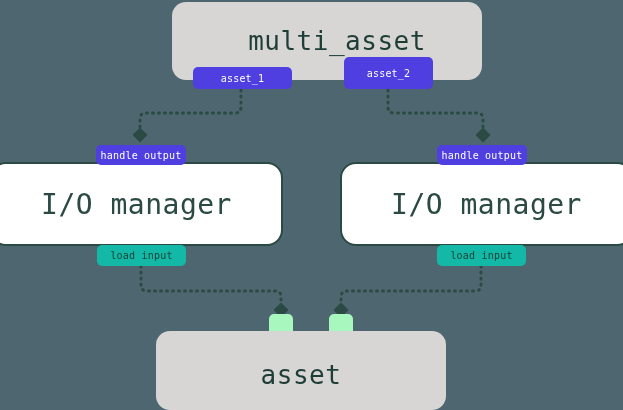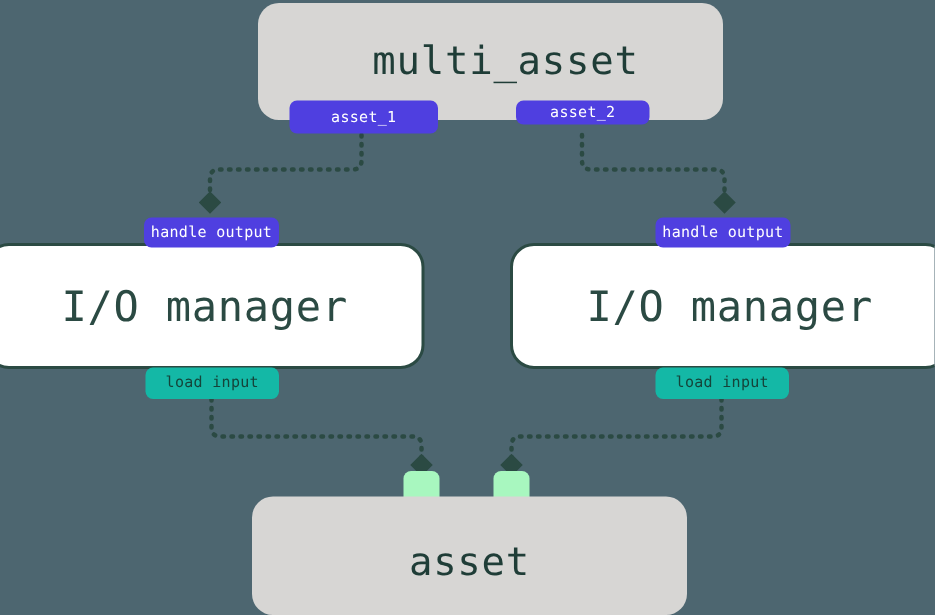--- a/index.html
+++ b/index.html
@@ -111,38 +111,38 @@
 
     <path d="M 481 266 L 481 285 Q 481 291 475 291 L 347 291 Q 341 291 341 297 L 341 310" fill="none" stroke="#2b4a43" stroke-width="3" stroke-dasharray="1 5" stroke-linecap="round" marker-end="url(#diamond)"></path>
   </svg>
 
   <div class="node-grey" style="left:172px; top:2px; width:290px; height:78px;padding-left:20px;">
     <span class="node-label">multi_asset</span>
   </div>
 
   <div class="badge badge-purple" style="left:193px; top:67px; width:99px; height:22px;">asset_1</div>
 
-  <div class="badge badge-purple" style="left:344px; top:67px; width:89px; height:16px;">asset_2</div>
+  <div class="badge badge-purple" style="left:344px; top:57px; width:89px; height:32px;">asset_2</div>
 
   <div class="node-white" style="left:-10px; top:162px; width:293px; height:84px;">
     <span class="node-label">I/O manager</span>
   </div>
 
   <div class="badge badge-purple" style="left:96px; top:145px; width:90px; height:20px;">handle output</div>
 
   <div class="badge badge-green" style="left:97px; top:245px; width:89px; height:21px;">load input</div>
 
   <div class="node-white" style="left:340px; top:162px; width:293px; height:84px;">
     <span class="node-label">I/O manager</span>
   </div>
 
   <div class="badge badge-purple" style="left:437px; top:145px; width:90px; height:20px;">handle output</div>
 
   <div class="badge badge-green" style="left:437px; top:245px; width:89px; height:21px;">load input</div>
 
   <div class="port-square" style="left:269px; top:314px; width:24px; height:24px;"></div>
   <div class="port-square" style="left:329px; top:314px; width:24px; height:24px;"></div>
 
-  <div class="node-grey" style="left:168px; top:331px; width:290px; height:79px;">
+  <div class="node-grey" style="left:156px; top:331px; width:290px; height:79px;">
     <span class="node-label" style="position:relative; top:4px;">asset</span>
   </div>
 
 </div>
 
 </body></html>

